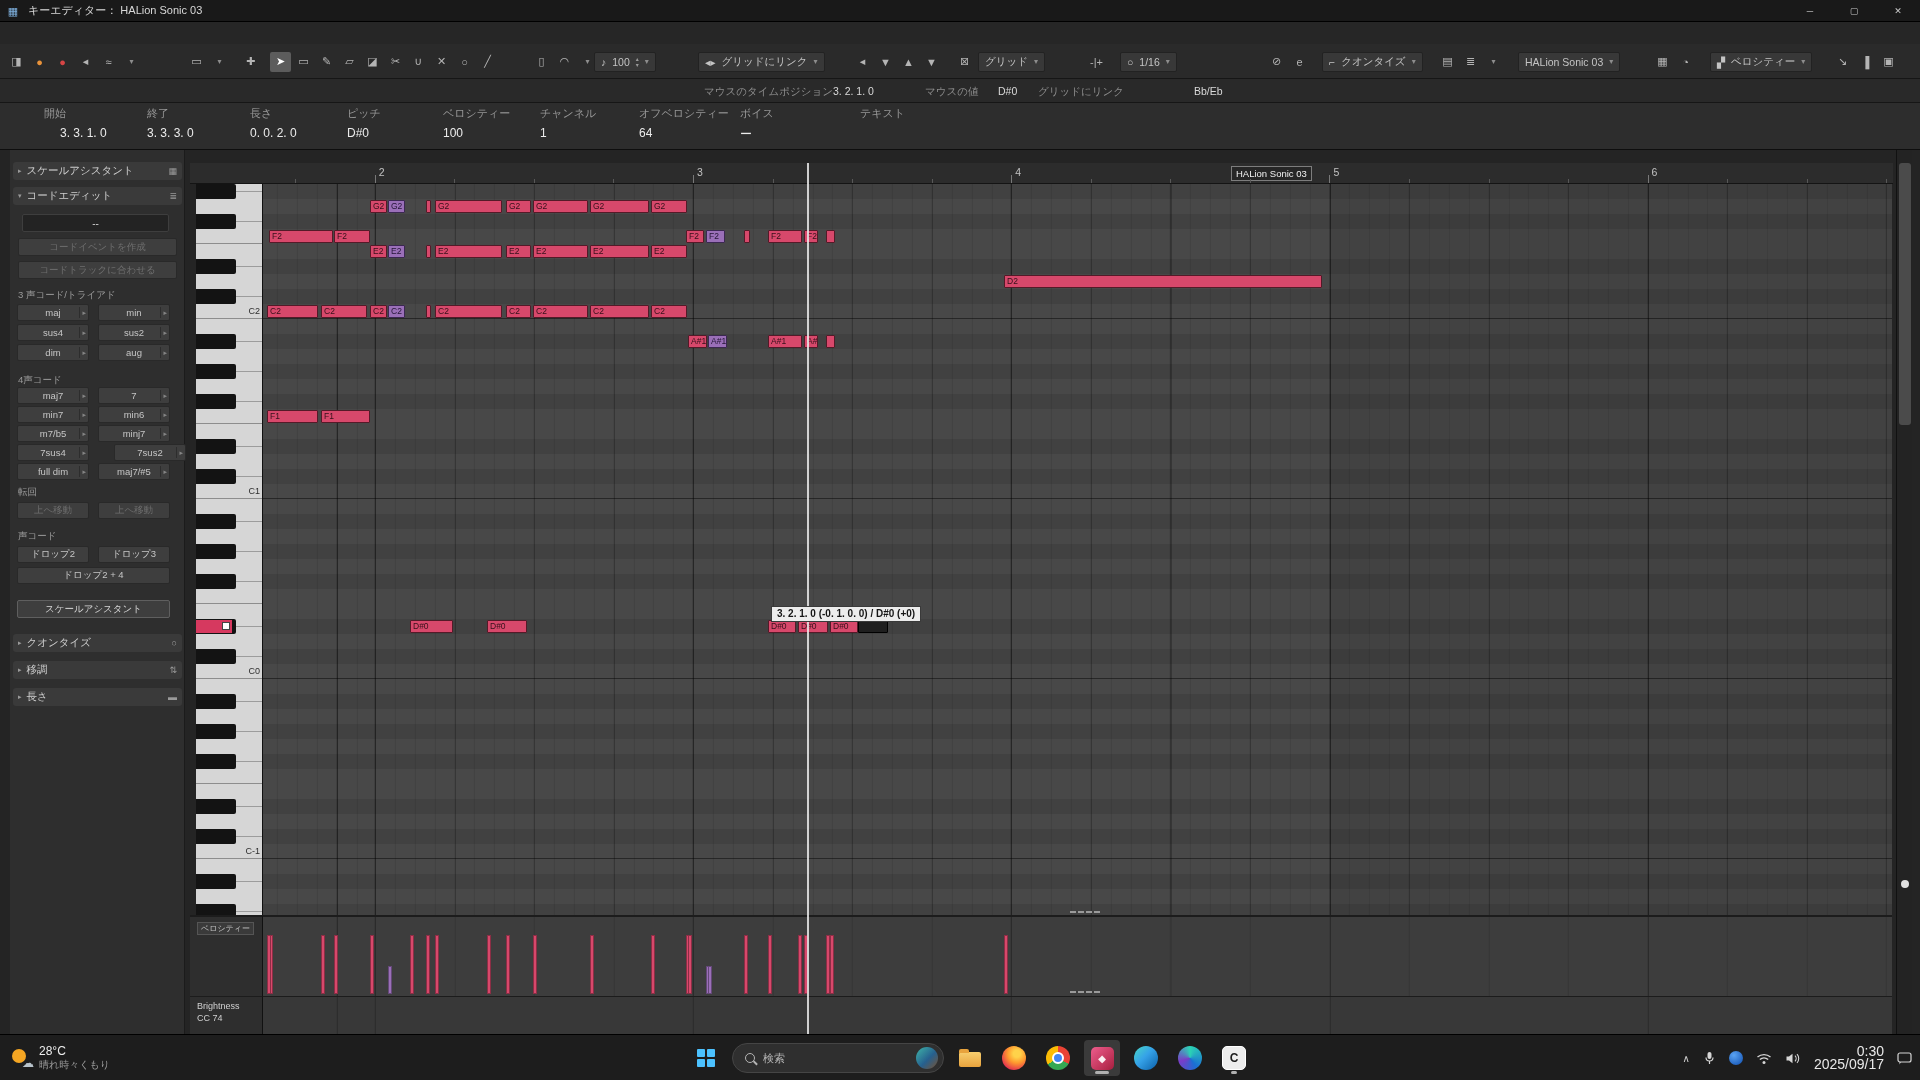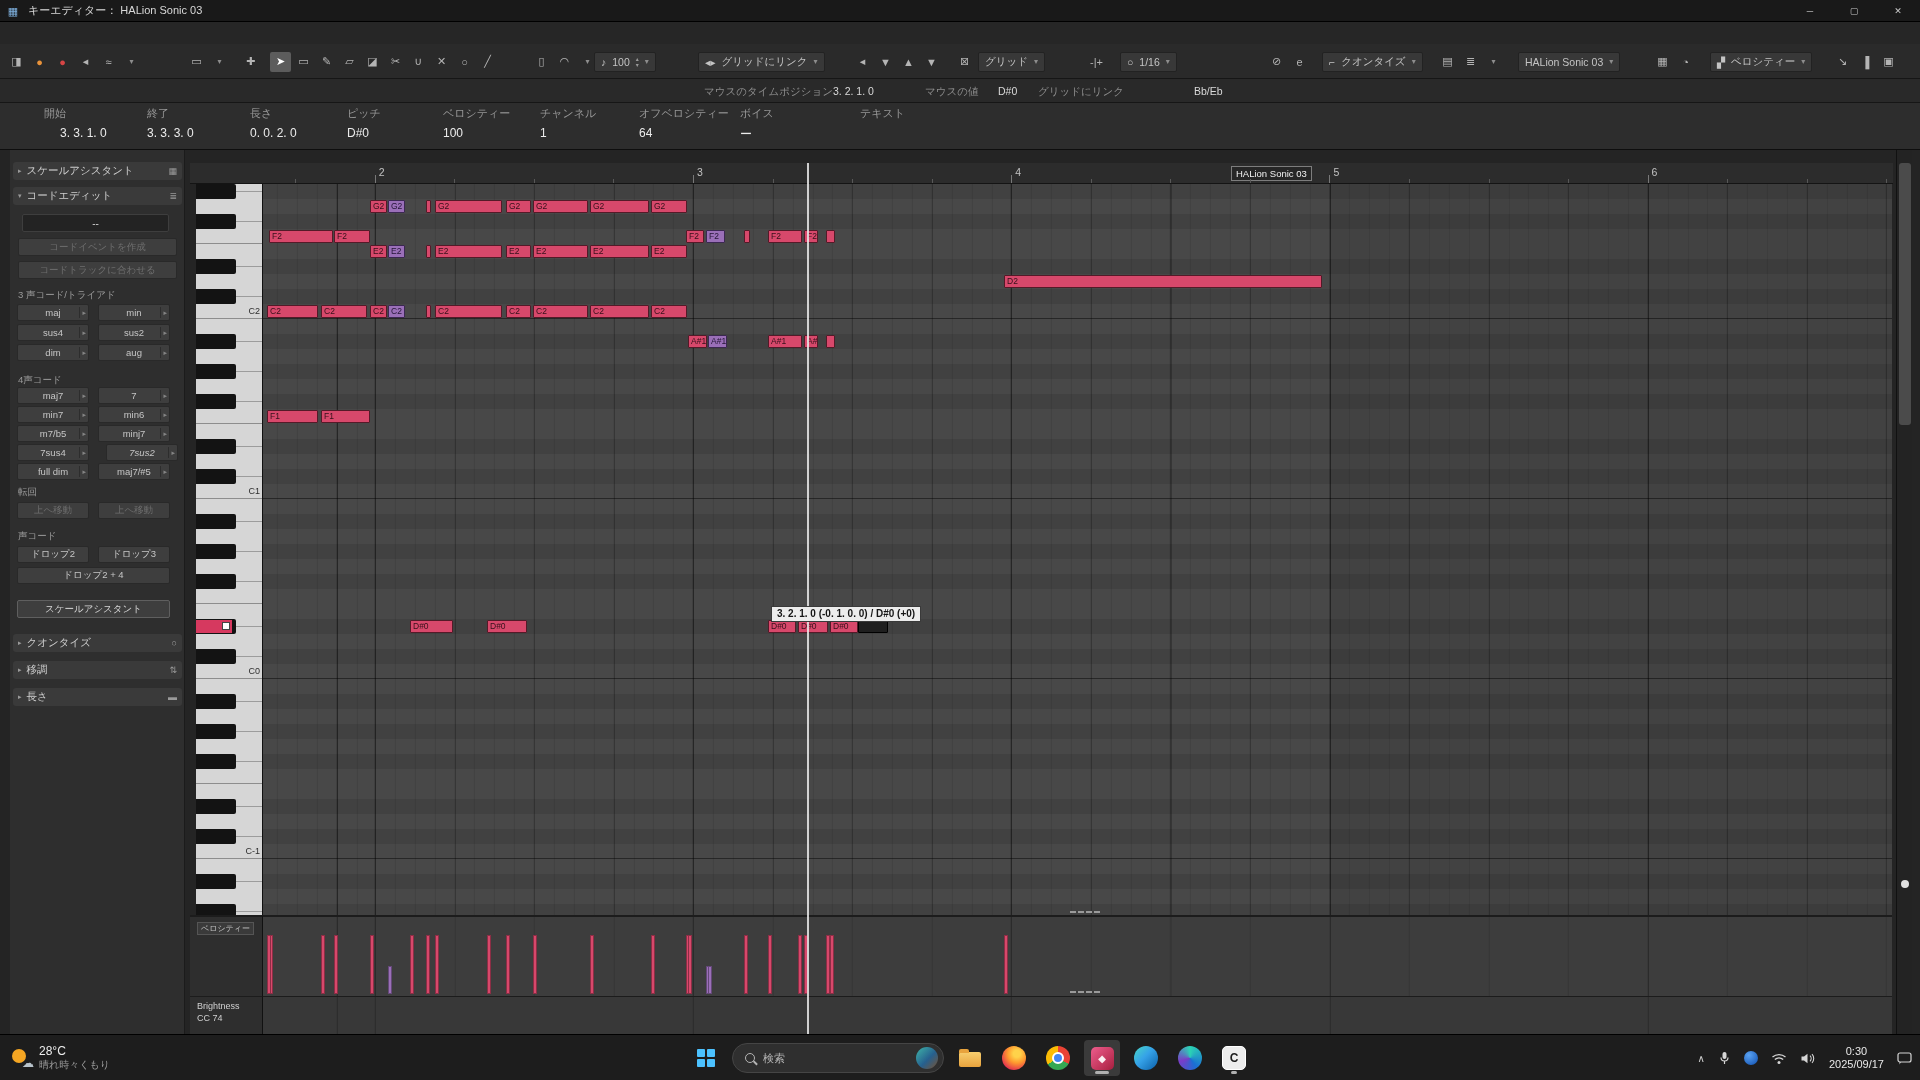--- a/index.html
+++ b/index.html
@@ -133,21 +133,21 @@
   .cb-hub{width:23px;height:23px;border-radius:5px;background:linear-gradient(135deg,#ee5d8d,#a81f3f);color:rgba(255,255,255,.92);
     display:flex;align-items:center;justify-content:center;font-size:10px}
   .edge{width:24px;height:24px;border-radius:50%;background:linear-gradient(135deg,#49d7c6,#35a2e8 45%,#0b5fa8)}
   .bapp{width:24px;height:24px;border-radius:50%;background:conic-gradient(#2bd4b4,#1a6fd4 40%,#7a3cc8 70%,#2bd4b4)}
   .cb{width:24px;height:24px;border-radius:5px;background:#ededed;border:1px solid #fff;color:#1c1c1c;font-weight:bold;
     display:flex;align-items:center;justify-content:center;font-size:12px}
   .tray{position:absolute;right:8px;top:0;height:46px;display:flex;align-items:center;gap:13px;color:#d6d6d6}
   .tray svg{display:block}
   .chev{font-size:10px;color:#d0d0d0}
   .bluedot{width:14px;height:14px;border-radius:50%;background:radial-gradient(circle at 35% 30%,#5aa2f2,#0f4fb0)}
-  .clock{text-align:center;font-size:11px;line-height:13px;color:#e8e8e8}
+  .clock{text-align:right;font-size:14px;line-height:13px;color:#e8e8e8}
 </style>
 </head>
 <body>
 
 <div id="app">
 
   <div class="titlebar">
     <span class="app-ico">▦</span>
     <span>キーエディター： HALion Sonic 03</span>
     <div class="win-controls">
@@ -346,21 +346,21 @@
       <div class="ibtn" style="left: 88px; top: 174px; width: 72px;">sus2<div class="arr">▸</div></div>
       <div class="ibtn" style="left: 7px; top: 194px; width: 72px;">dim<div class="arr">▸</div></div>
       <div class="ibtn" style="left: 88px; top: 194px; width: 72px;">aug<div class="arr">▸</div></div>
       <div class="ibtn" style="left: 7px; top: 237px; width: 72px;">maj7<div class="arr">▸</div></div>
       <div class="ibtn" style="left: 88px; top: 237px; width: 72px;">7<div class="arr">▸</div></div>
       <div class="ibtn" style="left: 7px; top: 256px; width: 72px;">min7<div class="arr">▸</div></div>
       <div class="ibtn" style="left: 88px; top: 256px; width: 72px;">min6<div class="arr">▸</div></div>
       <div class="ibtn" style="left: 7px; top: 275px; width: 72px;">m7/b5<div class="arr">▸</div></div>
       <div class="ibtn" style="left: 88px; top: 275px; width: 72px;">minj7<div class="arr">▸</div></div>
       <div class="ibtn" style="left: 7px; top: 294px; width: 72px;">7sus4<div class="arr">▸</div></div>
-      <div class="ibtn" style="left: 96px; top: 294px; width: 72px; font-style: italic;">7sus2<div class="arr">▸</div></div>
+      <div class="ibtn" style="left: 104px; top: 294px; width: 72px;">7sus2<div class="arr">▸</div></div>
       <div class="ibtn" style="left: 7px; top: 313px; width: 72px;">full dim<div class="arr">▸</div></div>
       <div class="ibtn" style="left: 88px; top: 313px; width: 72px;">maj7/#5<div class="arr">▸</div></div>
       <div class="ibtn dim" style="left: 7px; top: 352px; width: 72px;">上へ移動</div>
       <div class="ibtn dim" style="left: 88px; top: 352px; width: 72px;">上へ移動</div>
       <div class="ibtn" style="left: 7px; top: 396px; width: 72px;">ドロップ2</div>
       <div class="ibtn" style="left: 88px; top: 396px; width: 72px;">ドロップ3</div>
       <div class="ibtn" style="left: 7px; top: 417px; width: 153px;">ドロップ2 + 4</div>
     </div>
 
   <div class="ruler" id="ruler">

